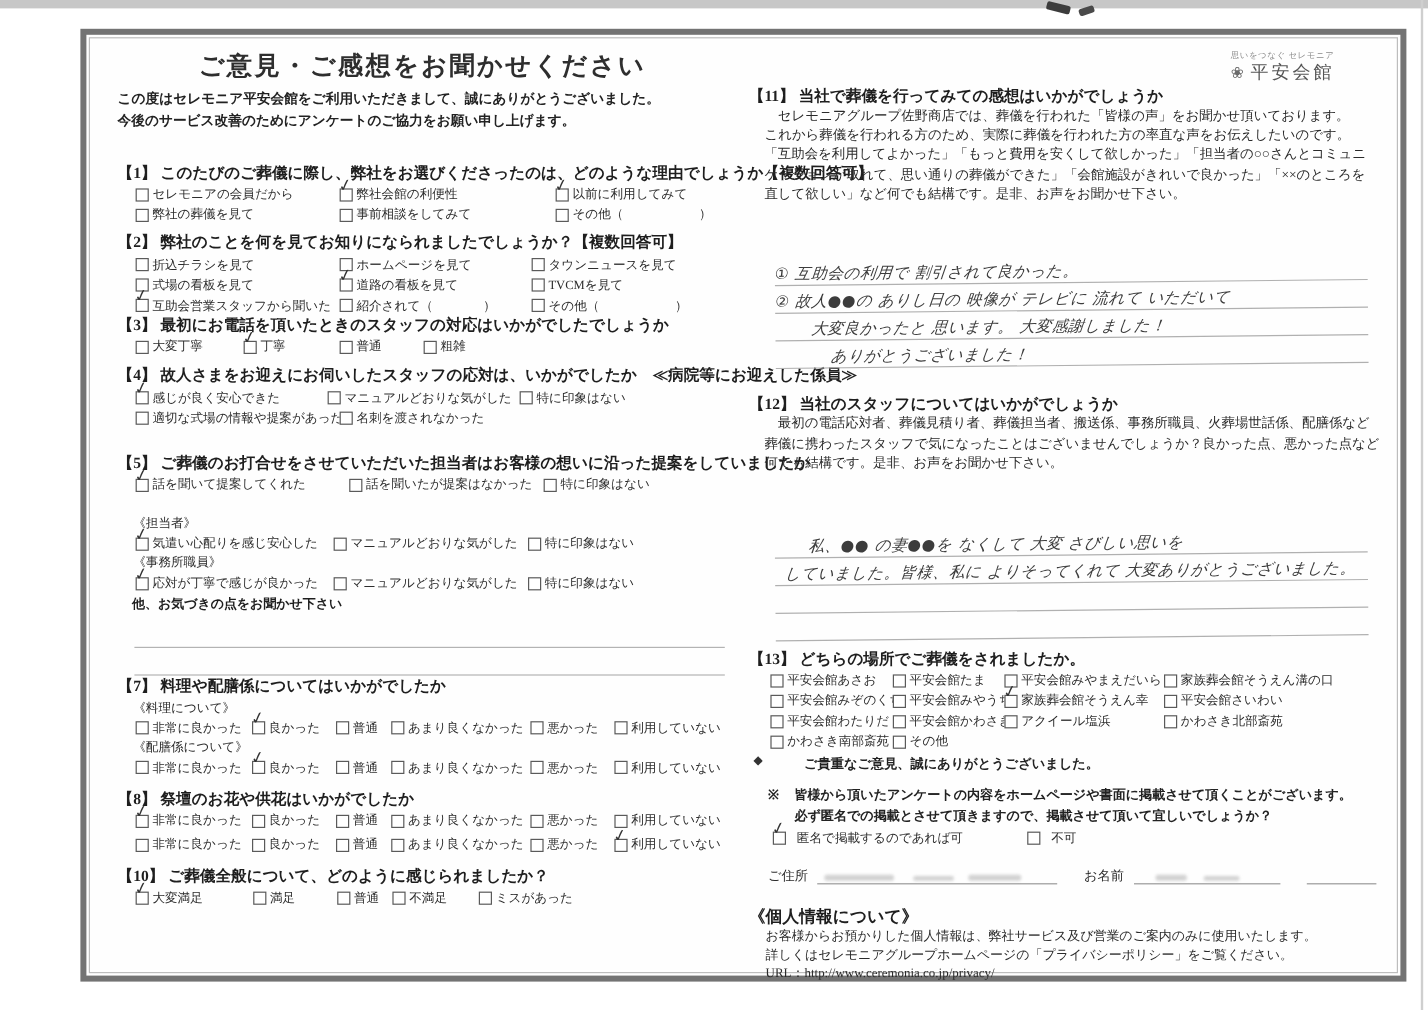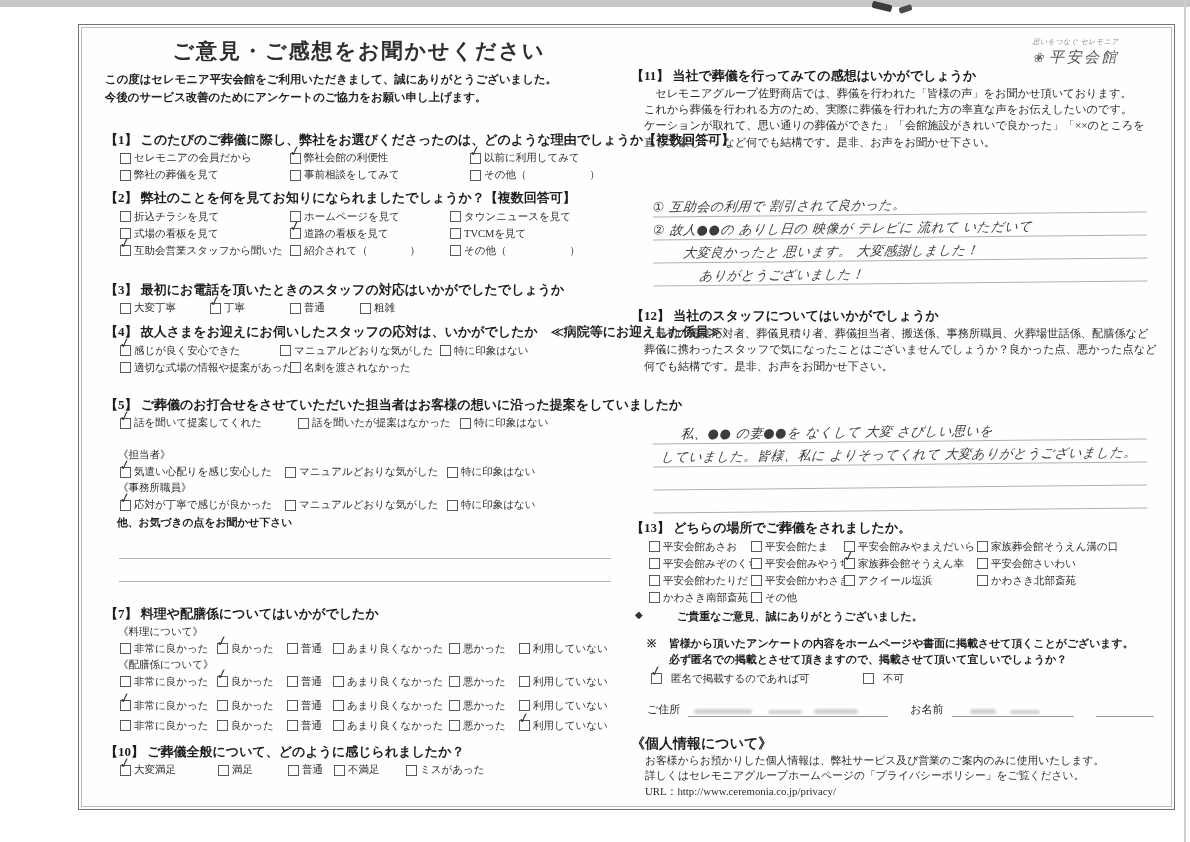--- a/index.html
+++ b/index.html
@@ -8,26 +8,26 @@
     background:#ffffff;
     font-family:"Liberation Serif","DejaVu Serif",serif;
     color:#2c2c2c;
   }
   
   .scan-strip{position:absolute;left:0;top:0;width:1190px;height:7px;background:#c7c7c7;}
   .scan-mark1{position:absolute;left:872px;top:3px;width:20px;height:7px;background:#3c3c3c;transform:rotate(14deg);border-radius:2px;}
   .scan-mark2{position:absolute;left:899px;top:6px;width:13px;height:6px;background:#4a4a4a;transform:rotate(-18deg);border-radius:2px;}
   .scan-edge{position:absolute;left:1184px;top:0;width:2px;height:842px;background:#cfcfcf;}
   
-  .paper{position:absolute;left:78px;top:24px;width:1095px;height:784px;background:#fefefe;border:1px solid #737373;}
+  .paper{position:absolute;left:67px;top:24px;width:1095px;height:784px;background:#fefefe;border:5px solid #737373;}
   .paper-inner{position:absolute;inset:2px;border:1px solid #bdbdbd;}
   
   .title{position:absolute;top:12px;left:60px;width:440px;text-align:center;
          font-size:21px;font-weight:bold;letter-spacing:2px;color:#2e2e2e;}
-  .logo{position:absolute;top:13px;right:55px;text-align:center;line-height:1.25;font-style:italic;}
+  .logo{position:absolute;top:13px;right:55px;text-align:center;line-height:1.25;}
   .logo-tagline{font-size:7px;color:#8a8a8a;letter-spacing:0.5px;display:block;}
   .logo-brand-row{font-size:15px;letter-spacing:2.5px;color:#555;}
   .logo-mark{font-size:13px;color:#6a6a6a;margin-right:3px;}
   
   .col-left{position:absolute;left:26px;top:46px;width:533px;}
   .col-right{position:absolute;left:552px;top:42px;width:532px;}
   .intro{font-weight:bold;font-size:11.4px;line-height:1.56;color:#222;}
   
   .qh{font-weight:bold;font-size:13px;line-height:1.35;color:#1e1e1e;white-space:nowrap;}
   .sub{font-size:10.5px;margin:2px 0 0 13px;color:#2a2a2a;}
@@ -45,21 +45,21 @@
   .cols-d2 .opt:nth-child(1){width:170px}
   .cols-e .opt:nth-child(1){width:178px}.cols-e .opt:nth-child(2){width:162px}
   .cols-f .opt:nth-child(1){width:165px}.cols-f .opt:nth-child(2){width:162px}
   .cols-g .opt:nth-child(1){width:97px}.cols-g .opt:nth-child(2){width:70px}.cols-g .opt:nth-child(3){width:46px}
   .cols-g .opt:nth-child(4){width:116px}.cols-g .opt:nth-child(5){width:70px}
   .cols-h .opt:nth-child(1){width:98px}.cols-h .opt:nth-child(2){width:70px}.cols-h .opt:nth-child(3){width:46px}.cols-h .opt:nth-child(4){width:72px}
   .cols-i{margin-left:18px}
   .cols-i .opt:nth-child(1){width:102px}.cols-i .opt:nth-child(2){width:93px}.cols-i .opt:nth-child(3){width:133px}
   .cols-j .opt:nth-child(1){width:212px}
   .cols-j .box{margin-right:9px}
-  .mt4{margin-top:4px}.mt6{margin-top:6px}.mt7{margin-top:7px}.mt8{margin-top:8px}.mt9{margin-top:23px}
+  .mt4{margin-top:4px}.mt6{margin-top:6px}.mt7{margin-top:7px}.mt8{margin-top:8px}.mt9{margin-top:0}
   .mt10{margin-top:10px}.mt11{margin-top:11px}.mt16{margin-top:16px}.mt18{margin-top:18px}
   .mt21{margin-top:21px}.mt23{margin-top:23px}.mt24{margin-top:24px}.mt42{margin-top:42px}.mt45{margin-top:45px}
   .q6-footer{font-weight:bold;font-size:10.8px;margin:4px 0 6px 12px;color:#1e1e1e;}
   .blank-line{height:22px;border-bottom:1px solid #b3b3b3;margin-left:14px;width:492px;}
   
   .body-line{font-size:11.2px;line-height:1.47;margin-left:13px;color:#2a2a2a;white-space:nowrap;}
   .hw-area{position:relative;margin-left:22px;width:494px;transform:rotate(-0.6deg);}
   .hw-line{height:22px;border-bottom:1px solid #b0b0b0;position:relative;}
   .hw-text{position:absolute;bottom:0;left:0;white-space:nowrap;
            font-family:"DejaVu Sans",sans-serif;font-style:italic;
@@ -356,20 +356,21 @@
             <span class="lbl">悪かった</span>
           </span>
           <span class="opt">
             <span class="box"></span>
             <span class="lbl">利用していない</span>
           </span>
         </div>
     </div>
 
     <div class="mt10">
+      <div class="qh">【8】 祭壇のお花や供花はいかがでしたか</div>
       <div class="opts cols-g">
           <span class="opt">
             <span class="box">
               <span class="check">✓</span>
             </span>
             <span class="lbl">非常に良かった</span>
           </span>
           <span class="opt">
             <span class="box"></span>
             <span class="lbl">良かった</span>
@@ -452,20 +453,21 @@
         </div>
     </div>
   </div>
 
   <div class="col-right">
 
     <div>
       <div class="qh">【11】 当社で葬儀を行ってみての感想はいかがでしょうか</div>
       <div class="body-line">　セレモニアグループ佐野商店では、葬儀を行われた「皆様の声」をお聞かせ頂いております。</div>
       <div class="body-line">これから葬儀を行われる方のため、実際に葬儀を行われた方の率直な声をお伝えしたいのです。</div>
+      <div class="body-line">「互助会を利用してよかった」「もっと費用を安くして欲しかった」「担当者の○○さんとコミュニ</div>
       <div class="body-line">ケーションが取れて、思い通りの葬儀ができた」「会館施設がきれいで良かった」「××のところを</div>
       <div class="body-line">直して欲しい」など何でも結構です。是非、お声をお聞かせ下さい。</div>
     </div>
 
     <div class="hw-area mt42">
       <div class="hw-line">
           <span class="hw-text">① 互助会の利用で 割引されて良かった。</span>
         </div>
       <div class="hw-line">
           <span class="hw-text">② 故人●●の ありし日の 映像が テレビに 流れて いただいて</span>

